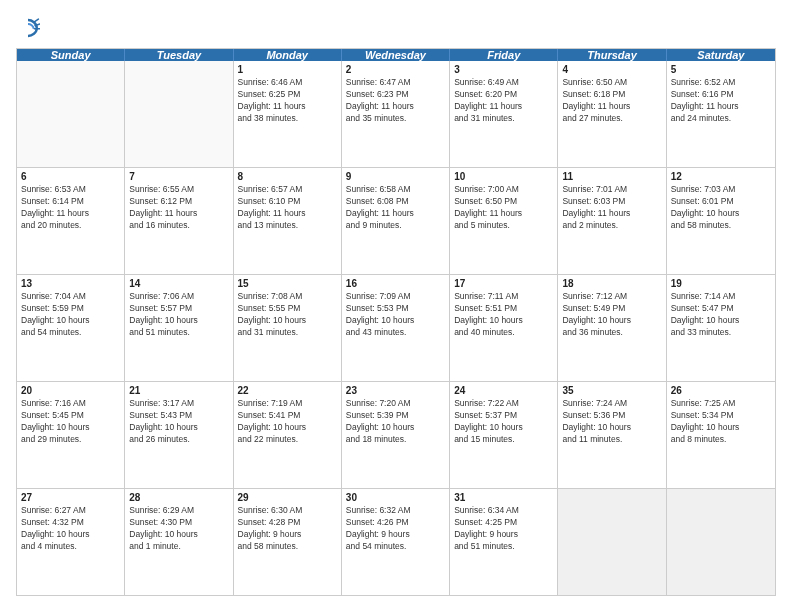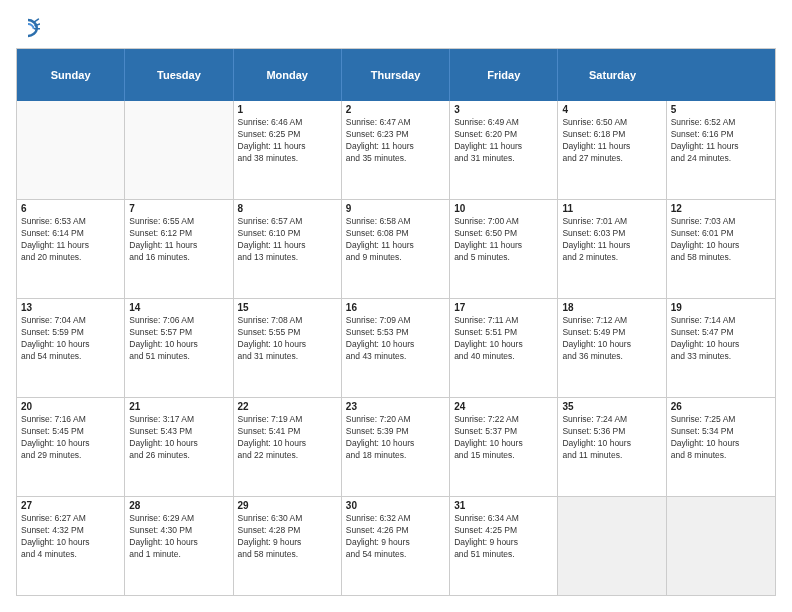--- a/index.html
+++ b/index.html
@@ -59,22 +59,23 @@
     .cal-header {
       display: grid;
       grid-template-columns: repeat(7, 1fr);
       background: #2c6fad;
     }
     .cal-header-cell {
       color: #fff;
       font-size: 11px;
       font-weight: bold;
       text-align: center;
-      padding: 20px 2px;
+      padding: 0 2px;
       border-right: 1px solid #4a88c7;
+      font-style: italic;
     }
     .cal-header-cell:last-child { border-right: none; }
     .cal-body {
       flex: 1;
       display: flex;
       flex-direction: column;
     }
     .cal-row {
       display: grid;
       grid-template-columns: repeat(7, 1fr);
@@ -127,22 +128,23 @@
       <div class="month-title"></div>
       <div class="location-title"></div>
     </div>
   </div>
 
   <div class="calendar">
     <div class="cal-header">
     <div class="cal-header-cell">Sunday</div>
         <div class="cal-header-cell">Tuesday</div>
         <div class="cal-header-cell">Monday</div>
+        <div class="cal-header-cell">Wednesday</div>
+        <div class="cal-header-cell">Friday</div>
         <div class="cal-header-cell">Thursday</div>
-        <div class="cal-header-cell">Friday</div>
         <div class="cal-header-cell">Saturday</div>
       </div>
     <div class="cal-body">
     <div class="cal-row">
           <div class="cal-cell empty"></div>
           <div class="cal-cell empty"></div>
           <div class="cal-cell">
             <div class="day-num">1</div>
             <div class="cell-line">Sunrise: 6:46 AM</div>
             <div class="cell-line">Sunset: 6:25 PM</div>

